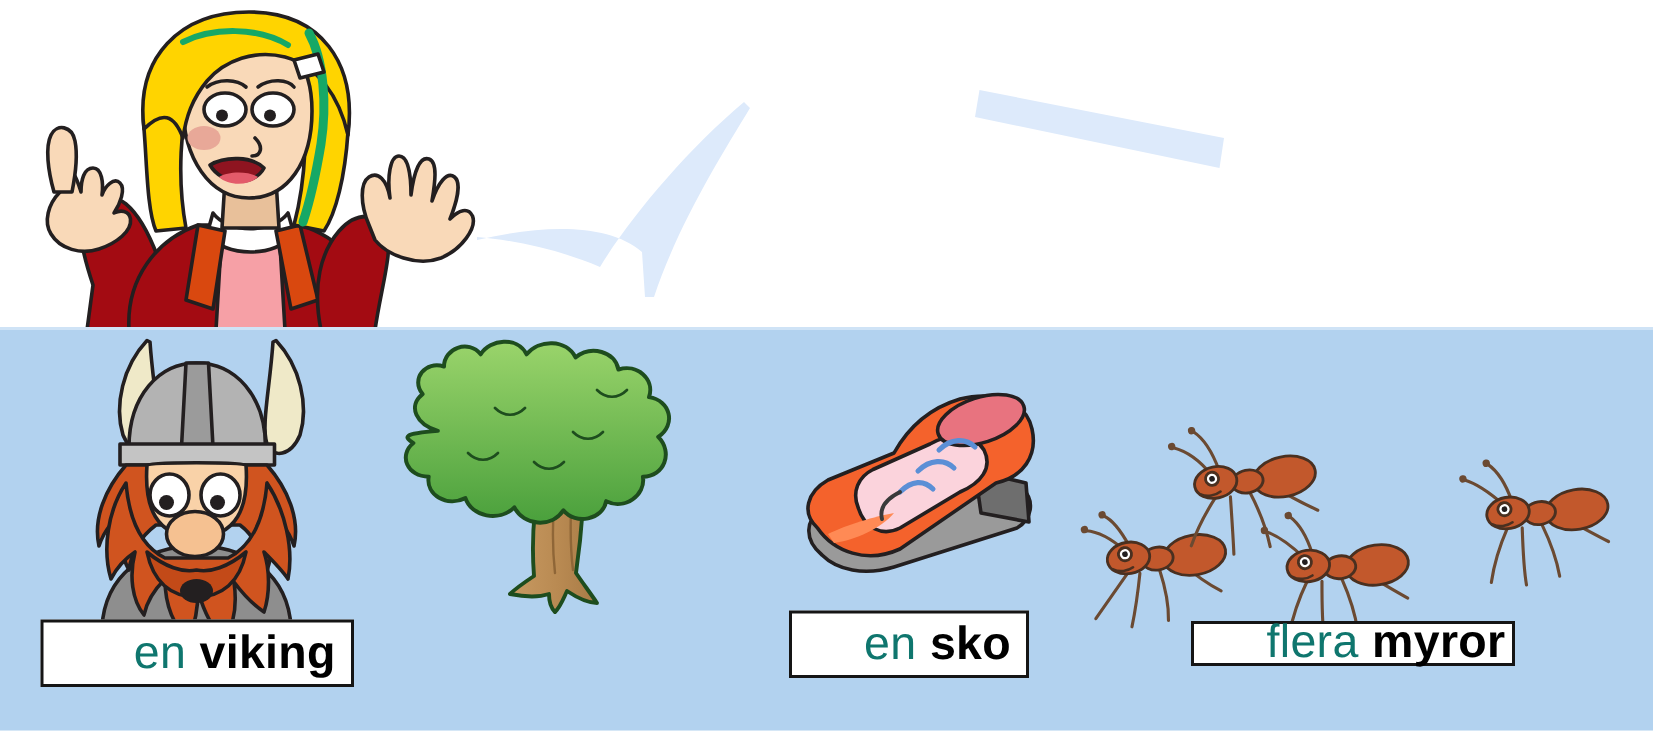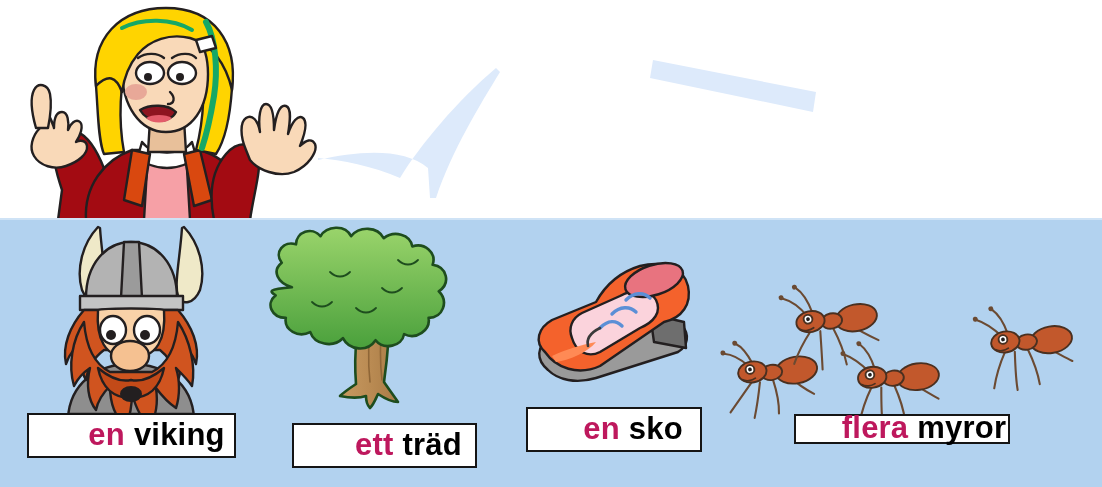--- a/index.html
+++ b/index.html
@@ -31,27 +31,27 @@
     align-items:center;
     justify-content:center;
     white-space:nowrap;
   }
   .wordbox .txt{
     font-size:31px;
     line-height:1;
     letter-spacing:0.2px;
     padding:0 10px 3px 10px;
   }
-  .art{color:#be185d;font-weight:700;}
+  .art{color:#0f766e;font-weight:400;}
   .noun{color:#000000;font-weight:700;margin-top:38px;}
   .sp{display:inline-block;width:9px;}
 
   #wb0{left:27px;  top:413px;  width:209px; height:45px;}
   #wb1{left:292px; top:423px;  width:185px; height:45px;}
-  #wb2{left:526px; top:407px;  width:176px; height:45px;}
+  #wb2{left:526px; top:407px;  width:160px; height:45px;}
   #wb3{left:794px; top:414px;  width:216px; height:30px;}
 
   #wb0 .txt{padding-left:60px;}
   #wb1 .txt{padding-left:58px;}
   #wb2 .txt{padding-left:48px;}
   #wb3 .txt{padding-left:54px;}
 
   svg{display:block;}
 </style>
 </head>
@@ -323,23 +323,20 @@
         <circle cx="8" cy="3" r="2" fill="#231f20" stroke="none"></circle>
         <path d="M-2 12 C 2 15 8 15 12 13" fill="none" stroke-width="1.8"></path>
       </g>
     </g>
   </svg>
 
   <div class="wordbox" id="wb0">
     <span class="txt"><span class="art">en</span><span class="sp"></span><span class="noun">viking</span></span>
   </div>
 
-  <div class="wordbox" id="wb1">
-    <span class="txt"><span class="art">ett</span><span class="sp"></span><span class="noun">träd</span></span>
-  </div>
 
   <div class="wordbox" id="wb2">
     <span class="txt"><span class="art">en</span><span class="sp"></span><span class="noun">sko</span></span>
   </div>
 
   <div class="wordbox" id="wb3">
     <span class="txt"><span class="art">flera</span><span class="sp"></span><span class="noun">myror</span></span>
   </div>
 
 </div>

